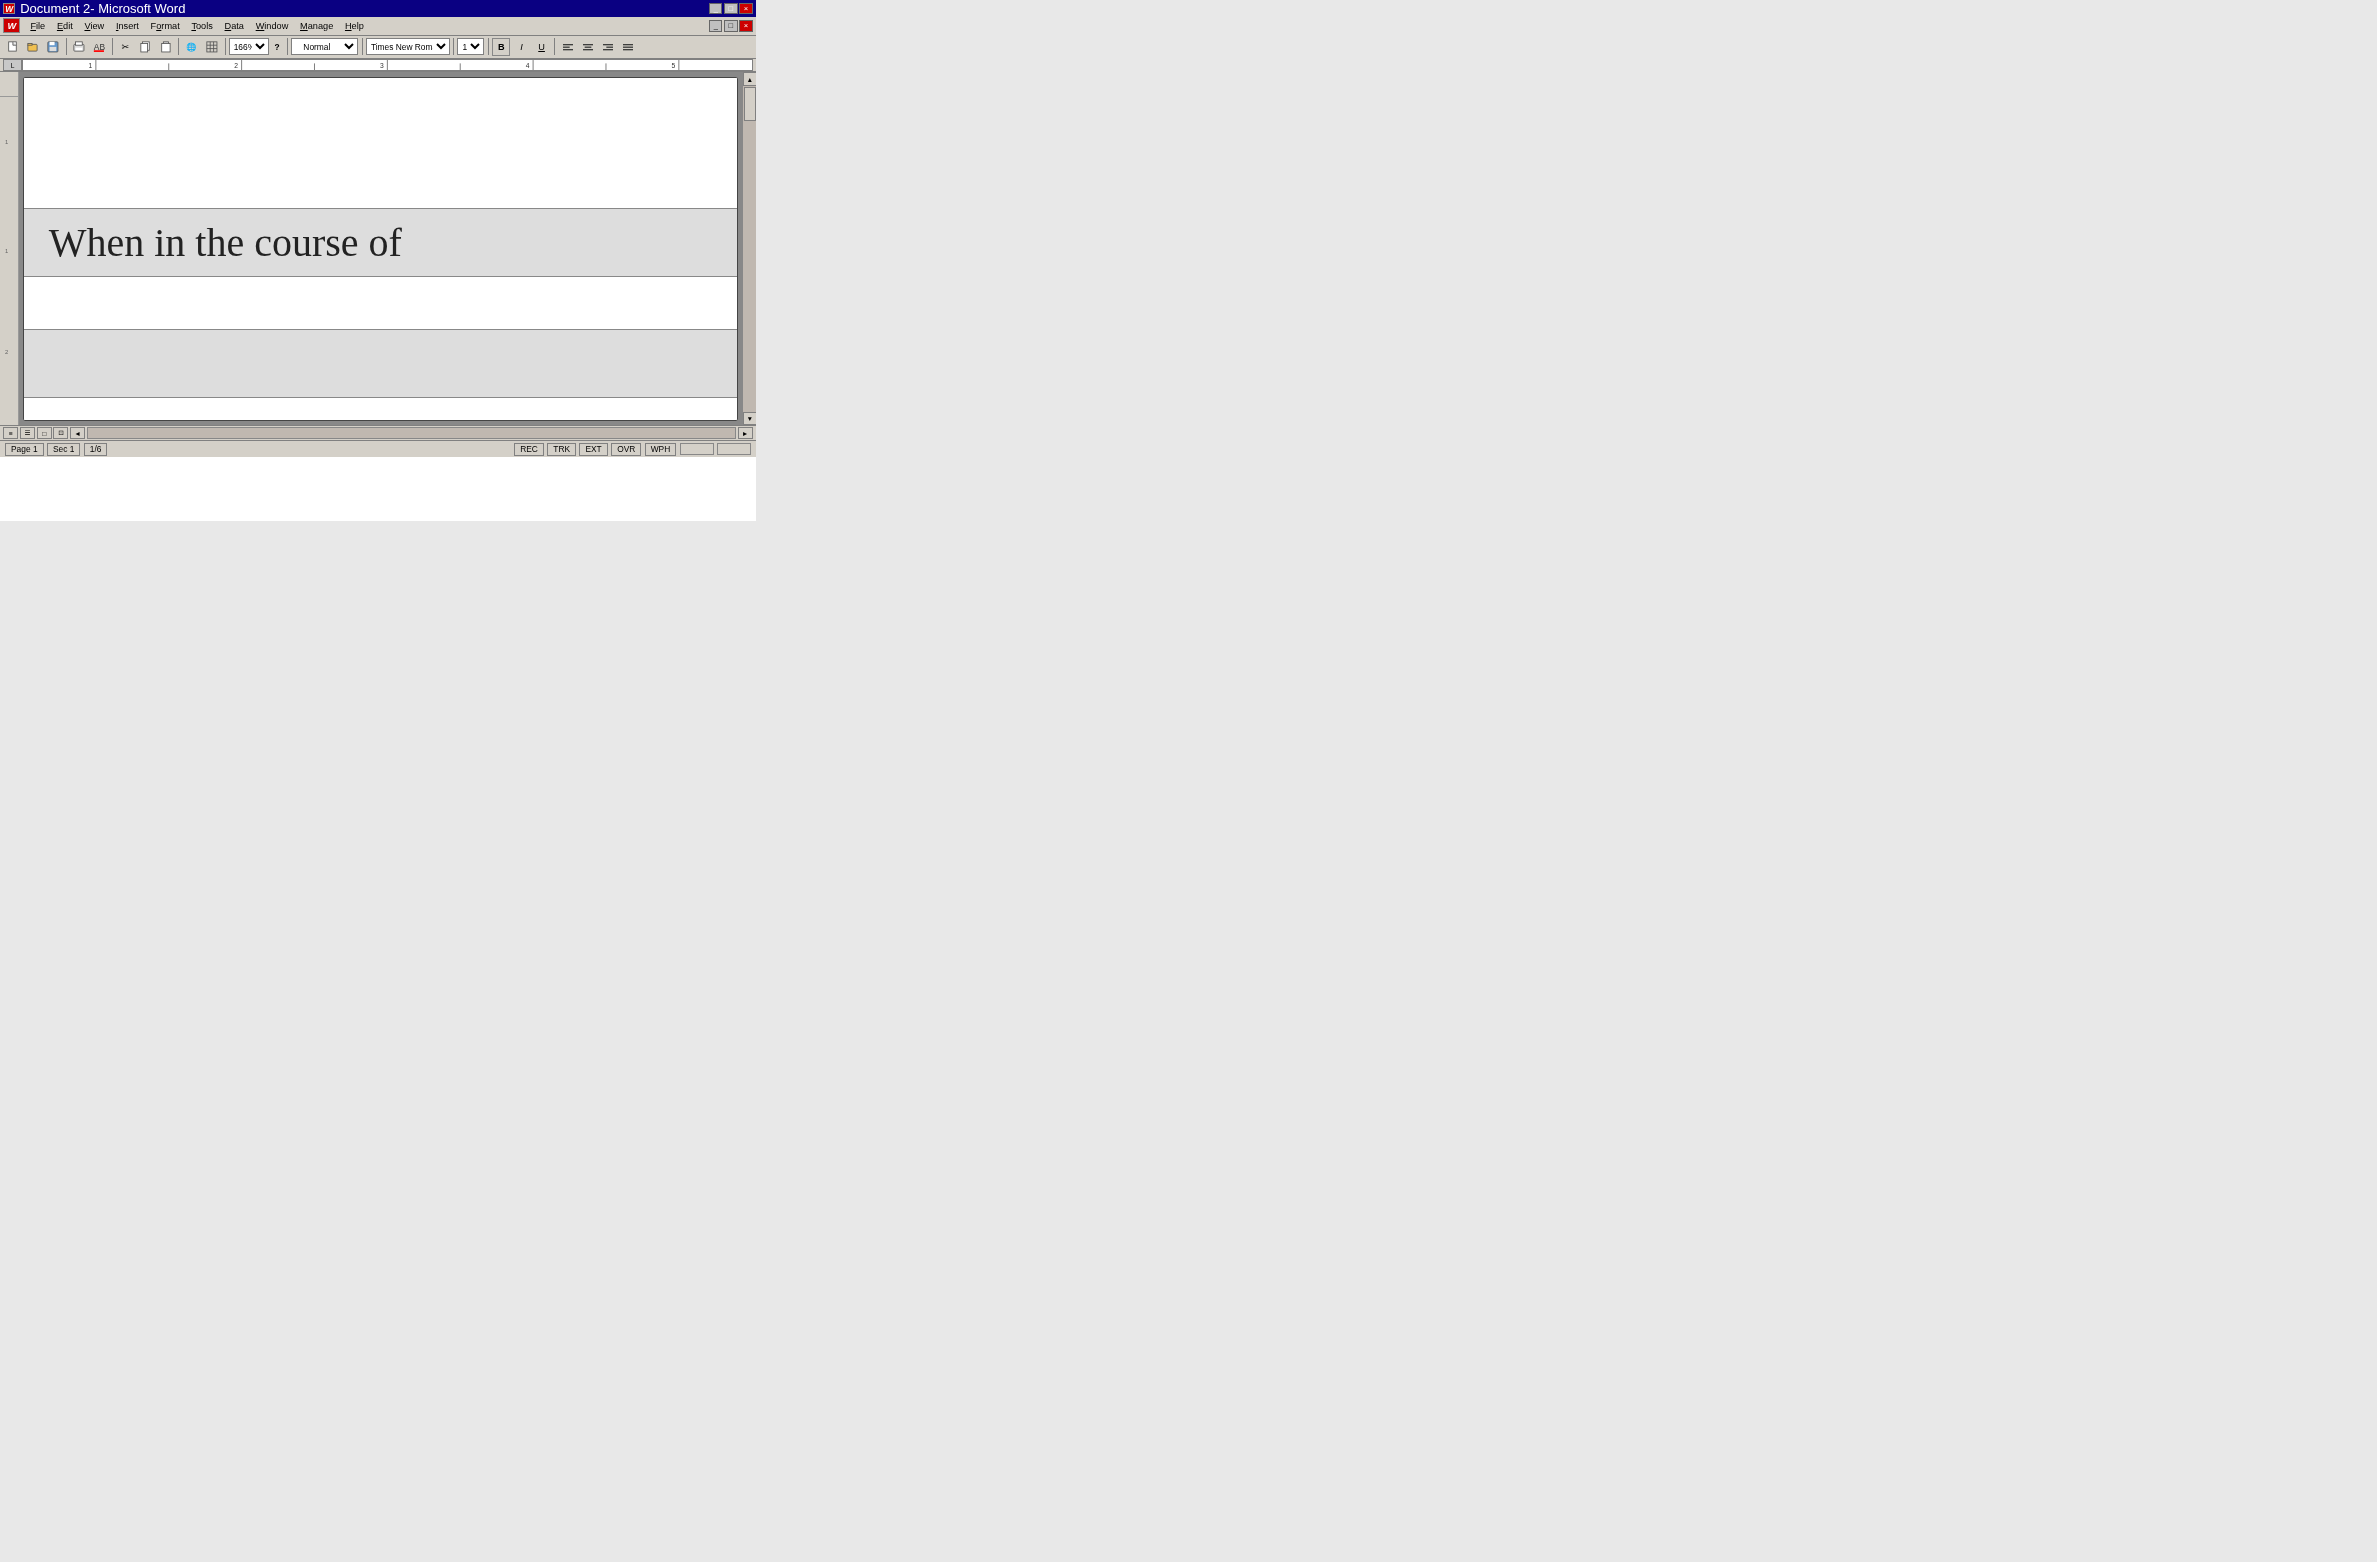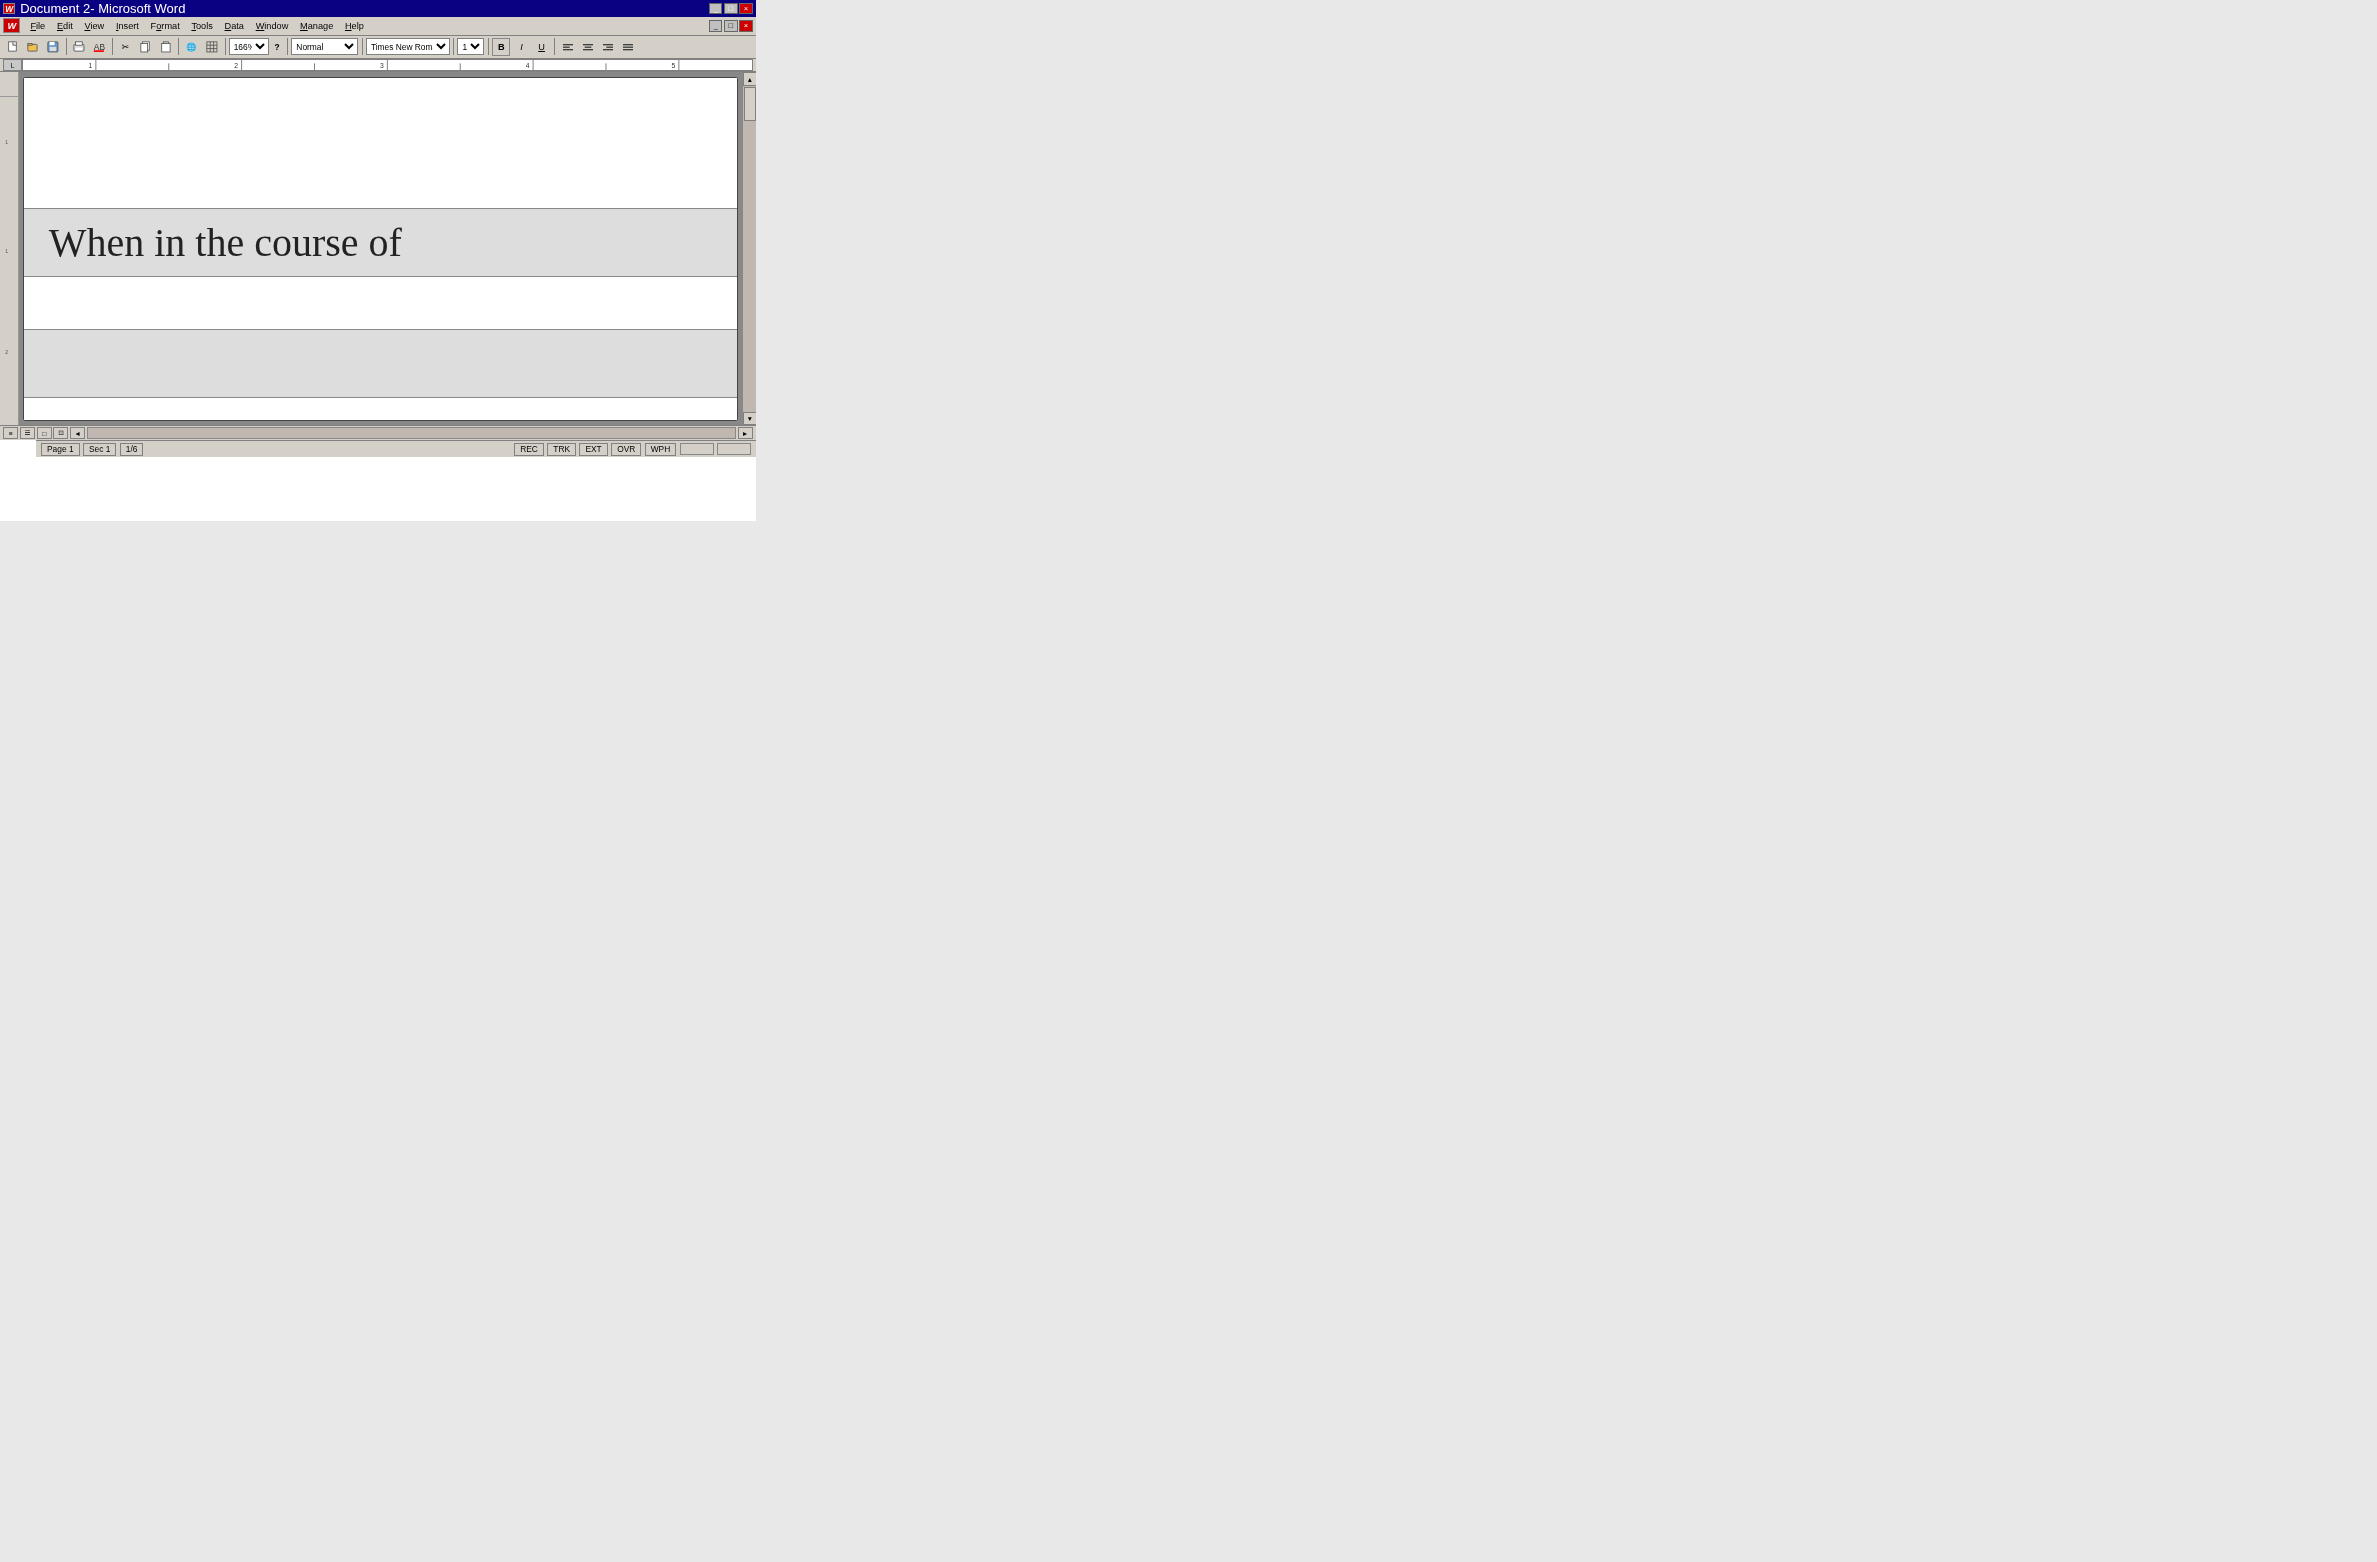--- a/index.html
+++ b/index.html
@@ -115,21 +115,21 @@
       background: #808080;
       margin: 0 1.7px;
     }
     .toolbar-select {
       height: 17px;
       font-size: 8.4px;
       background: white;
       border: 0.8px solid #808080;
     }
     .zoom-select { width: 40px; }
-    .style-select { width: 67px; }
+    .style-select { width: 67px; padding-left: 7px; }
     .font-select { width: 84px; }
     .size-select { width: 27px; }
 
     
     .ruler-bar {
       background: #d4d0c8;
       height: 13.4px;
       border-bottom: 0.8px solid #808080;
       display: flex;
       align-items: center;
@@ -207,21 +207,20 @@
     
     .status-bar {
       height: 17px;
       background: #d4d0c8;
       border-top: 0.8px solid #808080;
       display: flex;
       align-items: center;
       padding: 0 5px;
       gap: 3.4px;
       font-size: 8.4px;
-      margin-left: 36px;
     }
     .status-item {
       padding: 0 5px;
       border: 0.8px solid #808080;
       height: 13.4px;
       display: flex; align-items: center;
       background: #d4d0c8;
     }
 
     

